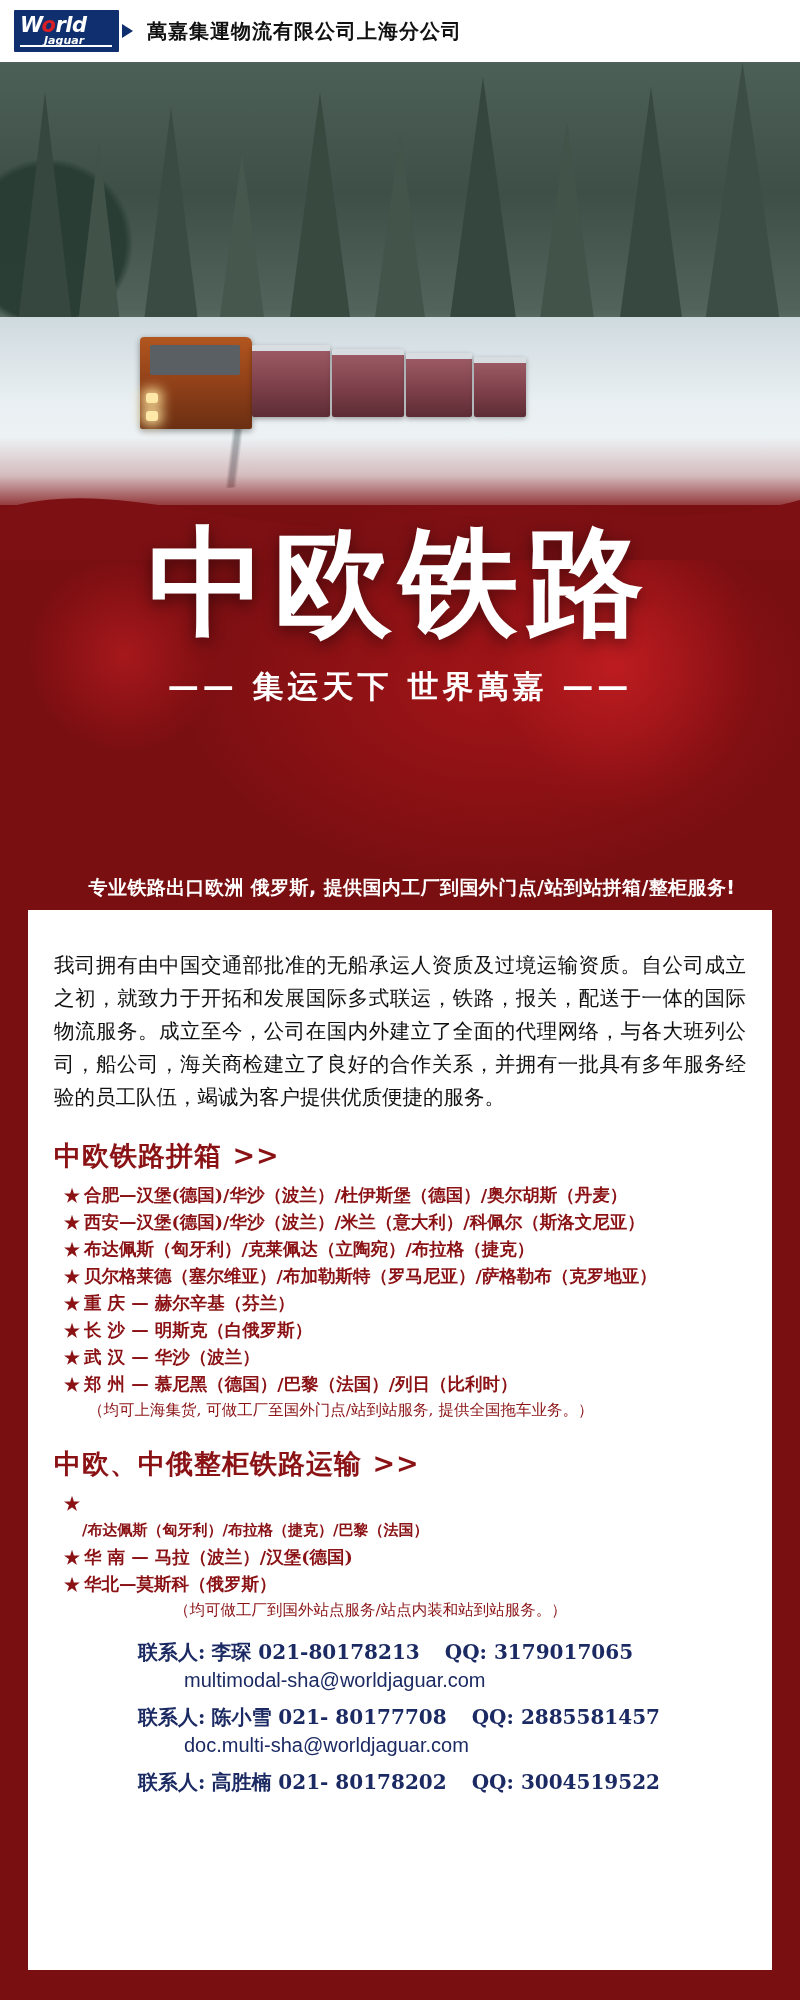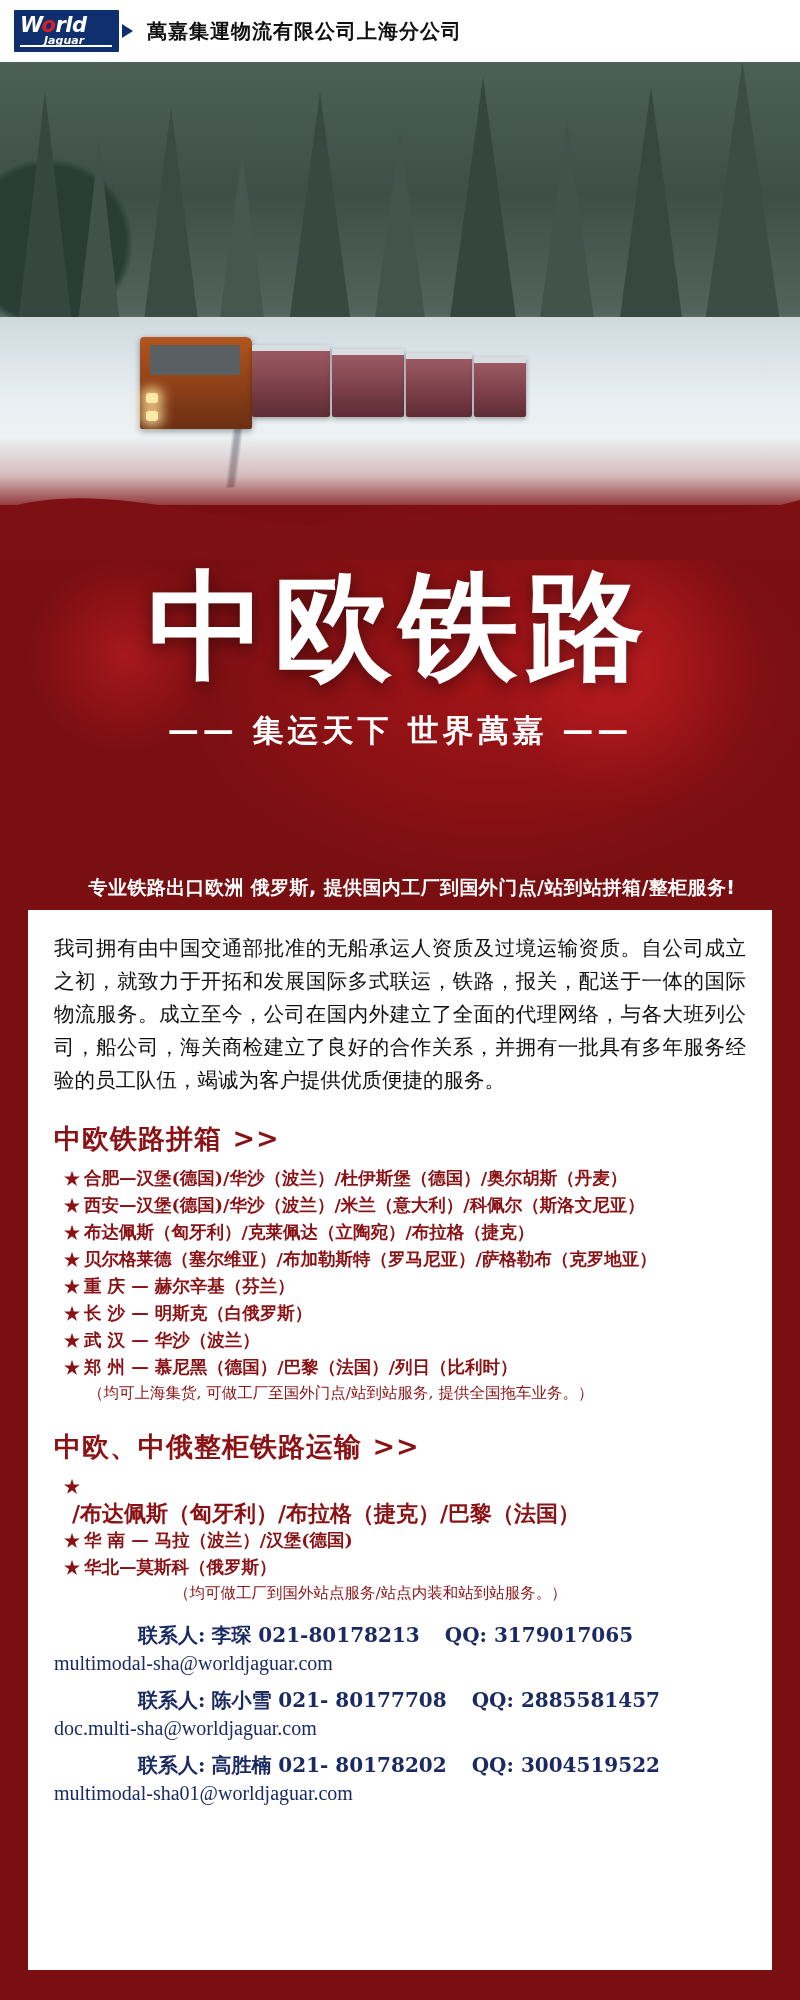--- a/index.html
+++ b/index.html
@@ -134,21 +134,20 @@
   }
 
   
   .title-zone{position:absolute;top:520px;left:0;width:800px;z-index:10;text-align:center;}
   .main-title{
     font-family:"DejaVu Serif","Liberation Serif",serif;
     font-size:118px;line-height:1.05;font-weight:bold;
     color:#ffffff;letter-spacing:8px;
     text-shadow:0 5px 16px rgba(0,0,0,.45);
     white-space:nowrap;
-    margin-top:44px;
   }
   .subtitle{
     margin-top:22px;
     font-family:"DejaVu Serif","Liberation Serif",serif;
     font-size:31px;color:#ffffff;letter-spacing:4px;font-weight:bold;
     white-space:nowrap;
   }
   .tagline{
     position:absolute;top:875px;left:12px;width:800px;text-align:center;
     z-index:10;
@@ -161,20 +160,21 @@
     position:absolute;top:910px;left:28px;width:744px;height:1060px;
     background:#ffffff;z-index:12;
     box-sizing:border-box;
     padding:22px 26px 14px 26px;
   }
   .intro{
     font-family:"DejaVu Serif","Liberation Serif",serif;
     font-size:20.5px;line-height:33px;color:#111111;
     text-align:justify;
     text-indent:0;
+    margin-top:17px;
   }
   .sec-head{
     margin-top:24px;
     font-family:"DejaVu Serif","Liberation Serif",serif;
     font-size:27px;font-weight:bold;color:#8a1114;letter-spacing:1px;
   }
   .route-list{margin-top:9px;}
   .route{
     display:flex;align-items:flex-start;
     font-family:"DejaVu Serif","Liberation Serif",serif;
@@ -183,35 +183,36 @@
   }
   .star{margin-right:4px;flex:0 0 auto;font-size:16px;line-height:25px;}
   .route-note{
     font-family:"DejaVu Serif","Liberation Serif",serif;
     font-size:15.5px;line-height:23px;color:#8a1114;
     margin-left:34px;
   }
   .route-note.indent2{margin-left:120px;}
   .sub-line{
     font-family:"DejaVu Serif","Liberation Serif",serif;
-    font-size:22px;line-height:25px;color:#8a1114;font-weight:bold;
-    margin-left:18px;
+    font-size:15px;line-height:25px;color:#8a1114;font-weight:bold;
+    margin-left:28px;
   }
 
   
   .contacts{margin-top:16px;}
   .contact{margin-bottom:9px;}
   .c-line1{
     font-family:"DejaVu Serif","Liberation Serif",serif;
     font-size:20px;font-weight:bold;color:#1b2a63;line-height:28px;
     margin-left:84px;
   }
   .c-line2{
-    font-family:Liberation Serif, serif;
+    font-family:Liberation Sans, sans-serif;
     font-size:20px;color:#1b2a63;line-height:28px;
+    margin-left:130px;
   }
   .c-label{margin-right:6px;}
   .qq{margin-left:18px;}
 </style>
 </head>
 <body>
 
 <div class="poster">
 
   <div class="header">
@@ -343,18 +344,17 @@
         </div>
         <div class="c-line2">doc.multi-sha@worldjaguar.com</div>
       </div>
       <div class="contact">
         <div class="c-line1">
           <span class="c-label">联系人:</span><span>高胜楠</span>
           <span>021- 80178202</span>
           <span class="qq">QQ:</span>
           <span>3004519522</span>
         </div>
-        <div class="c-line2">multimodal-sha01@worldjaguar.com</div>
       </div>
     </div>
 
   </div>
 </div>
 
 </body></html>

